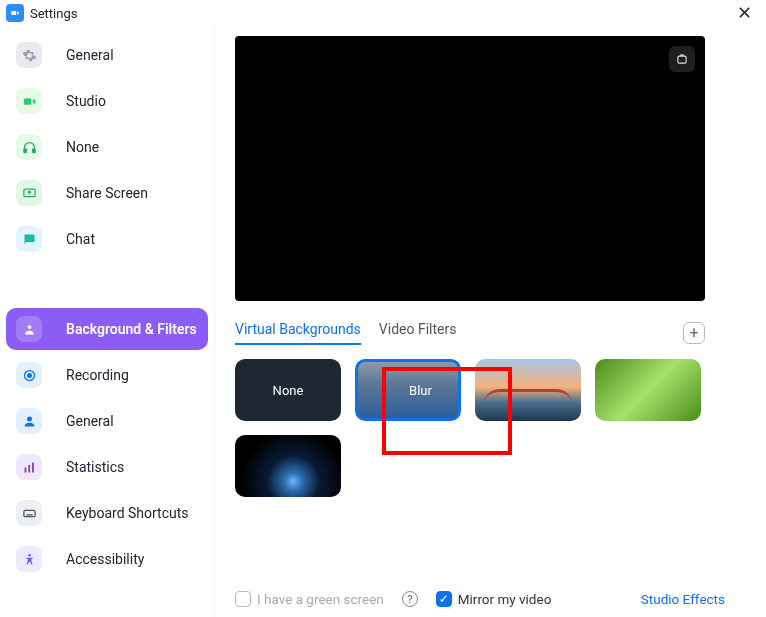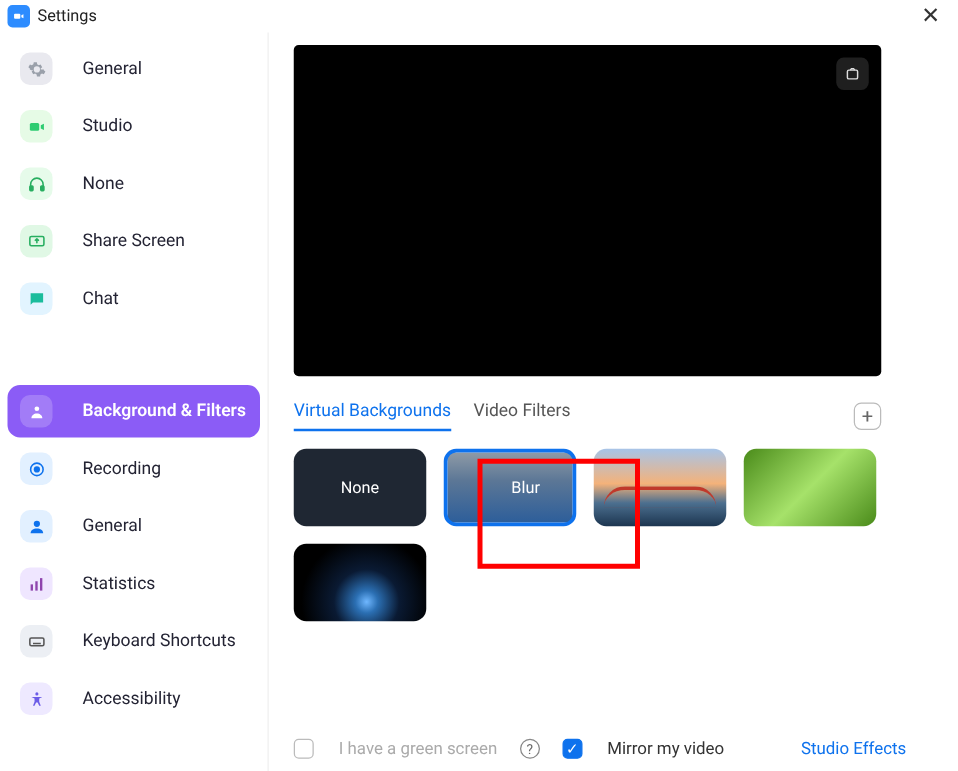--- a/index.html
+++ b/index.html
@@ -107,21 +107,21 @@
   .tile-earth {
     background: radial-gradient(circle at 55% 75%, #6fb7ff 0%, #2b6fb3 12%, #0a1a33 35%, #000 70%);
   }
   .footer {
     margin-top:auto;
     display:flex; align-items:center; gap:18px;
     padding-top:14px;
     width:490px;
     font-size:13.5px;
   }
-  .chk { display:flex; align-items:center; gap:20px; }
+  .chk { display:flex; align-items:center; gap:6px; }
   .chkbox {
     width:16px;height:16px;border:1.5px solid #bbb;border-radius:4px;
     display:flex;align-items:center;justify-content:center;
   }
   .chkbox.checked { background:#0E72ED; border-color:#0E72ED; }
   .chkbox.checked::after{ content:"✓"; color:#fff; font-size:12px; line-height:1;}
   .muted { color:#aaa; }
   .help-icon {
     width:16px;height:16px;border:1.3px solid #888;border-radius:50%;
     display:flex;align-items:center;justify-content:center;

